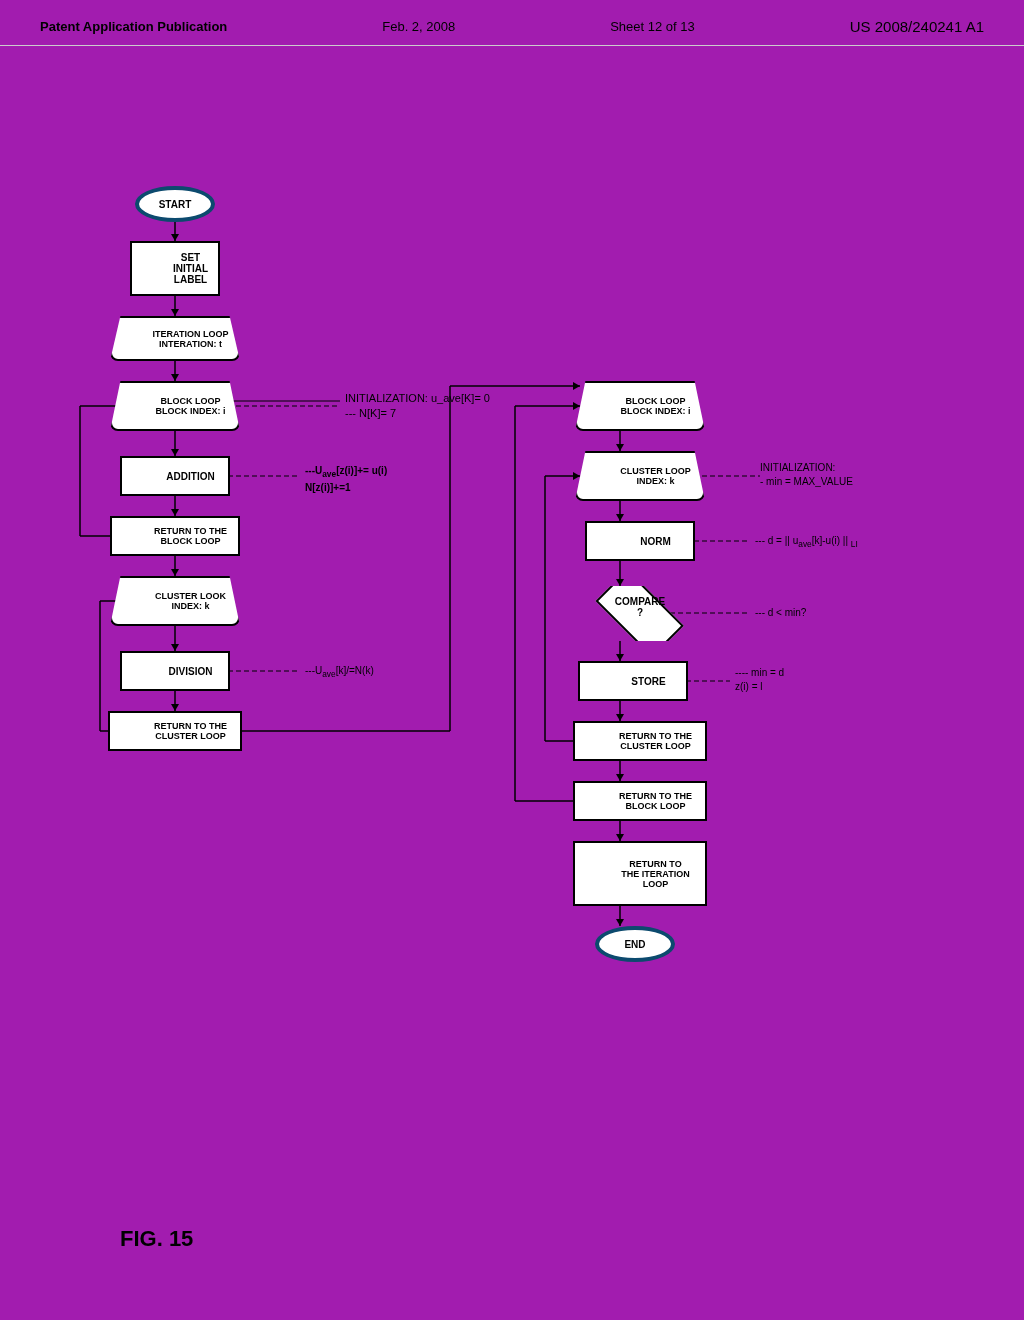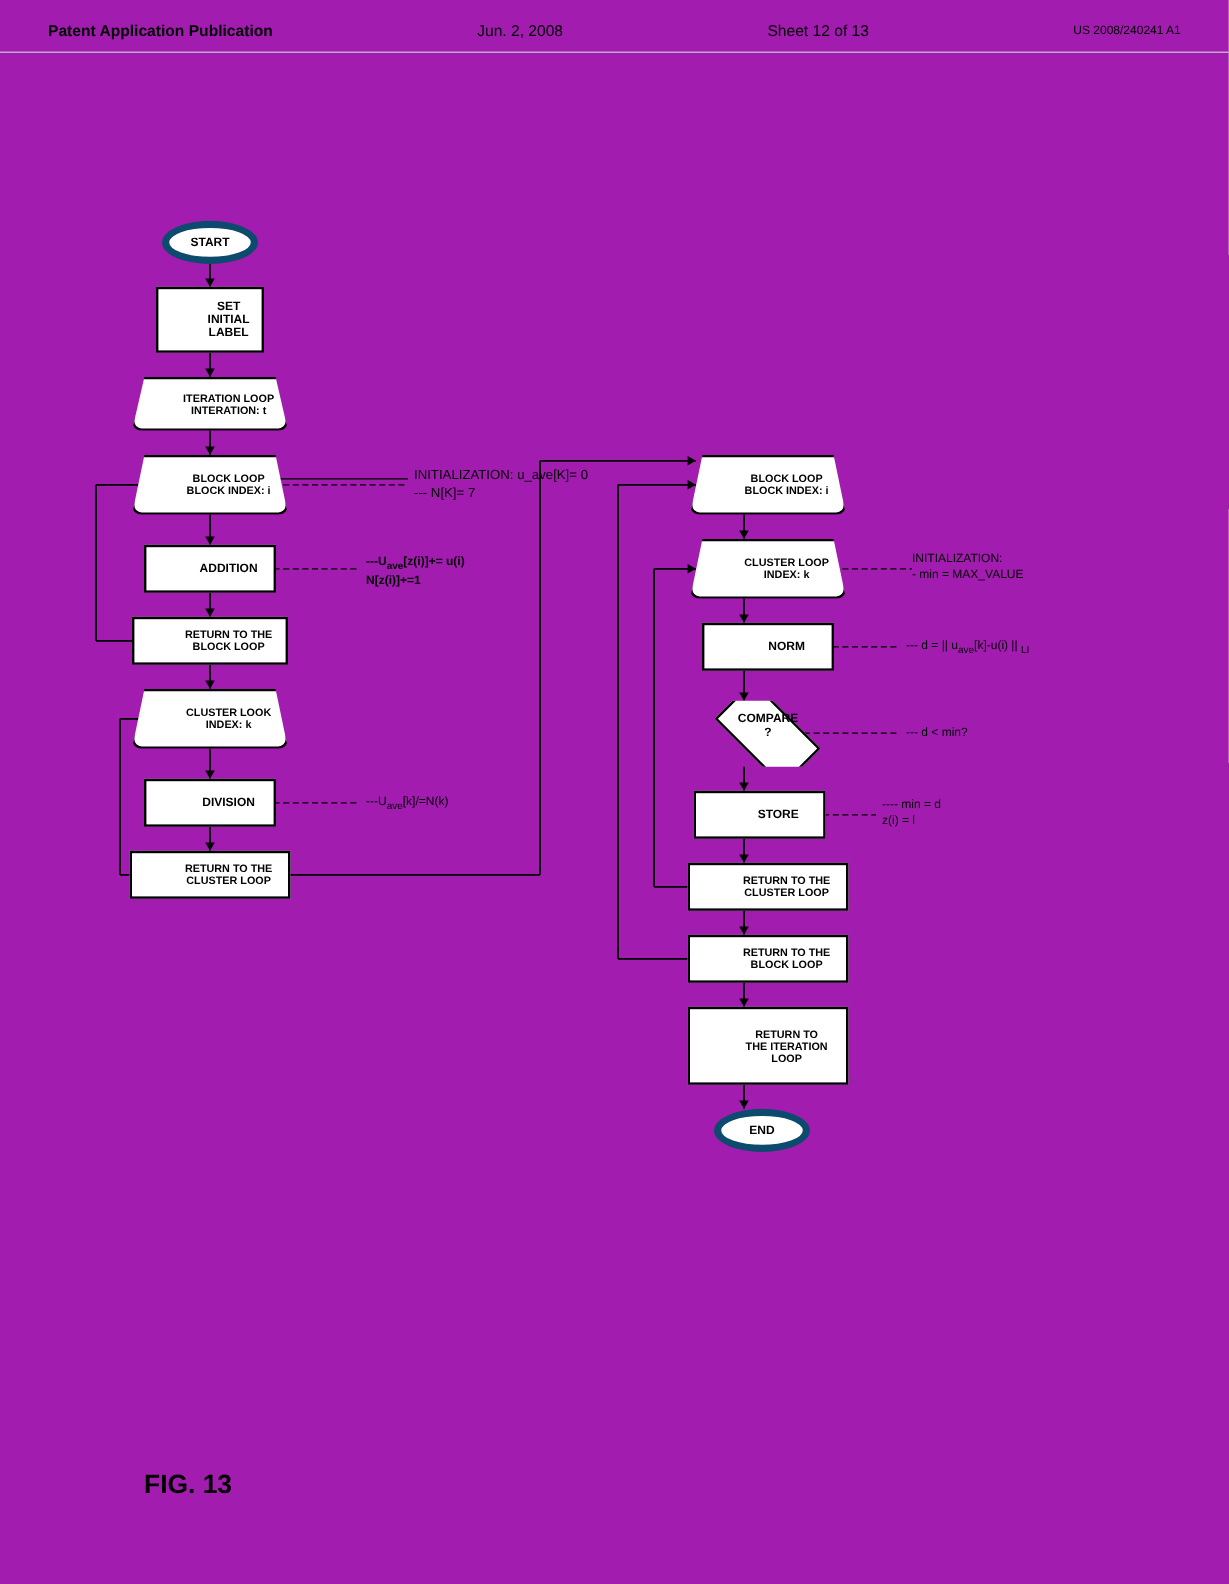--- a/index.html
+++ b/index.html
@@ -20,21 +20,21 @@
     .header {
       display: flex;
       justify-content: space-between;
       align-items: center;
       padding: 18px 40px 10px 40px;
       border-bottom: 1px solid #ccc;
       font-size: 13px;
     }
     .header-left { font-weight: bold; }
     .header-center { font-size: 13px; }
-    .header-right { font-size: 10px; }
+    .header-right { font-size: 15px; }
 
     .diagram-area {
       position: relative;
       width: 100%;
       height: 1220px;
     }
 
     
     .fc-item {
       position: absolute;
@@ -47,21 +47,21 @@
       font-family: Arial, sans-serif;
     }
 
     .rect {
       border: 2px solid #000;
       background: #fff;
       padding-left: 31px;
     }
 
     .oval {
-      border: 6px solid #0c4a6e;
+      border: 4px solid #0c4a6e;
       border-radius: 50%;
       background: #fff;
     }
 
     .fig-label {
       position: absolute;
       font-size: 22px;
       font-weight: bold;
       font-family: Arial, sans-serif;
     }
@@ -80,21 +80,21 @@
       height: 100%;
       pointer-events: none;
     }
   </style>
 </head>
 <body>
 
 <div class="page">
   <div class="header">
     <span class="header-left">Patent Application Publication</span>
-    <span class="header-center">Jun. 2, 2008</span>
+    <span class="header-center">Feb. 2, 2008</span>
     <span class="header-center">Sheet 12 of 13</span>
     <span class="header-right">US 2008/240241 A1</span>
   </div>
 
   <div class="diagram-area">
 
     <svg class="arrows">
 
       <line x1="175" y1="175" x2="175" y2="195" stroke="#000" stroke-width="1.5"></line>
       <polygon points="175,195 171,188 179,188" fill="#000"></polygon>
@@ -289,17 +289,17 @@
     <div class="annotation" style="left:755px; top:560px; font-size:10px; line-height:1.4;">
       <span>--- d &lt; min?</span>
     </div>
 
     <div class="annotation" style="left:735px; top:620px; font-size:10px; line-height:1.4;">
       <span>---- min = d</span><br>
       <span>z(i) = l</span>
     </div>
 
     <div class="fig-label" style="left:120px; top:1180px;">
-      <span>FIG. 13</span>
+      <span>FIG. 15</span>
     </div>
 
   </div>
 </div>
 
 </body></html>

